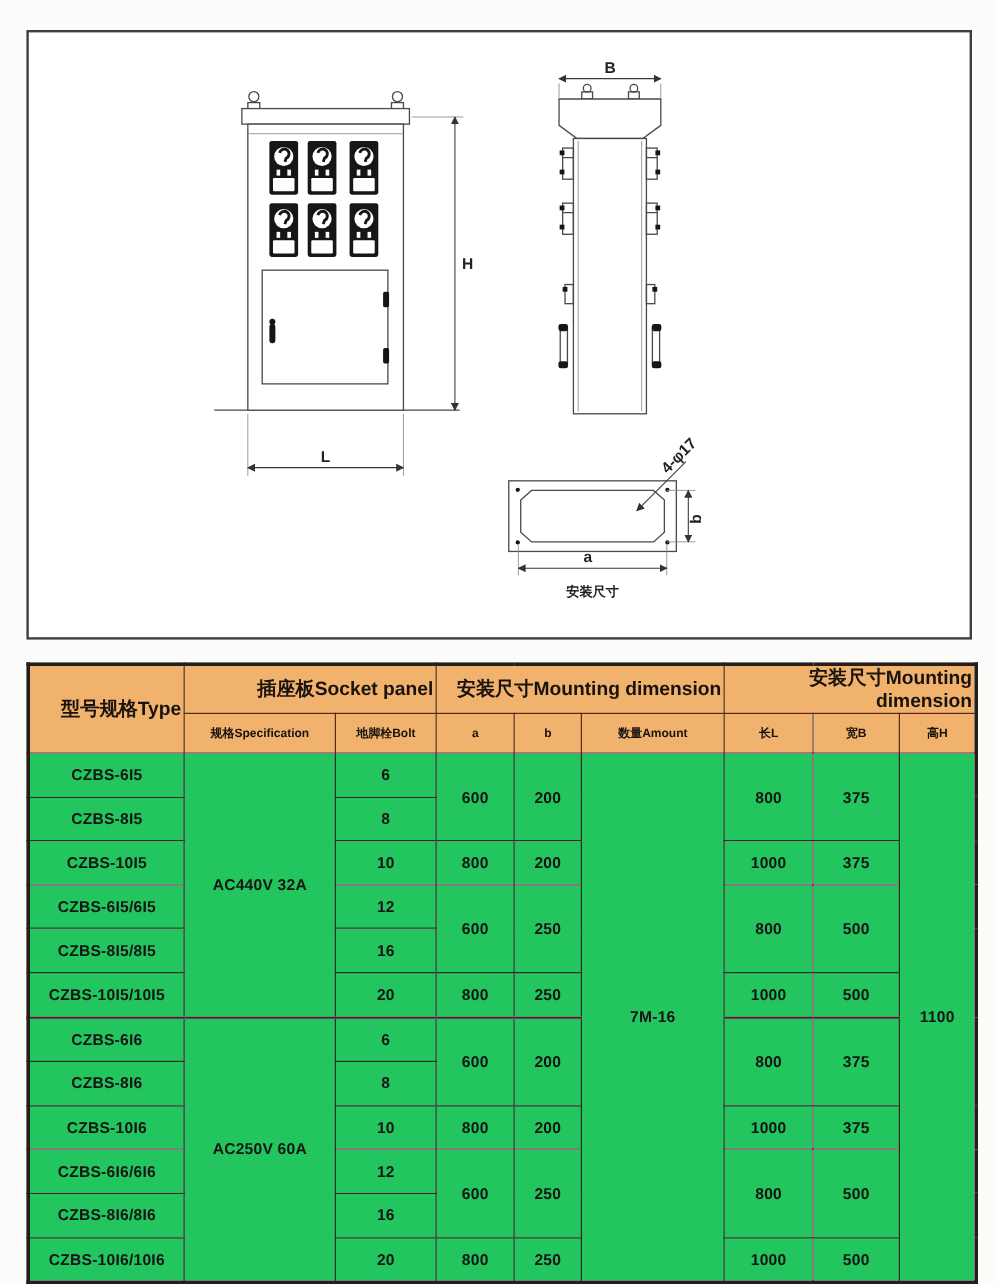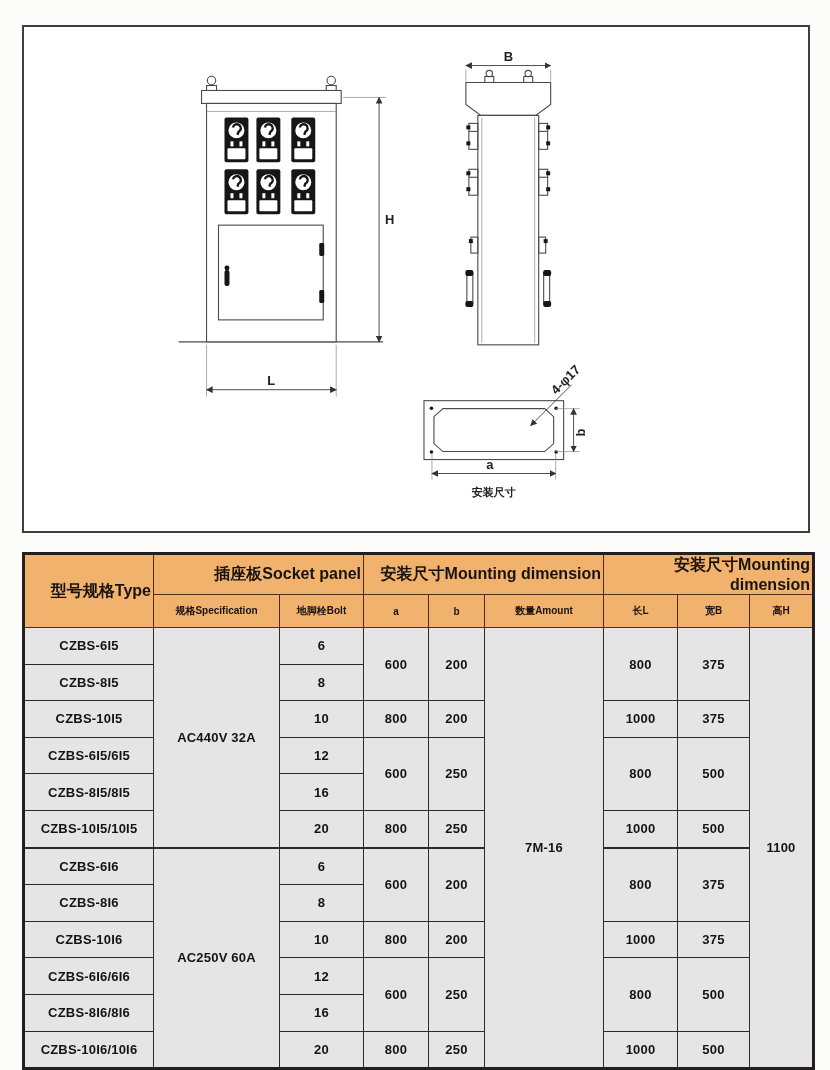--- a/index.html
+++ b/index.html
@@ -25,21 +25,21 @@
     text-align:center; vertical-align:middle;
     overflow:hidden; padding:0 2px;
   }
   .spec-table thead th {
     background:#f1b26e; border-color:#552a18;
     font-weight:700; color:#19130e;
   }
   .spec-table thead tr:nth-child(1) th { height:34px; font-size:16px;text-align:right; }
   .spec-table thead tr:nth-child(2) th { height:32px; font-size:10px; }
   .spec-table tbody td {
-    height:35.6px; font-size:13px; font-weight:700; background:#e5e5e5;
+    height:35.6px; font-size:13px; font-weight:700; background:#22c55e;
     letter-spacing:0.2px;
   }
   .spec-table tbody tr.group-start td { border-top-width:2.4px;text-align:center; }
 
   
   .ln   { stroke:#4a4a4a; stroke-width:1.1; fill:none; }
   .lnf  { stroke:#4a4a4a; stroke-width:1.1; fill:#ffffff; }
   .thin { stroke:#8a8a8a; stroke-width:0.7; fill:none; }
   .dim  { stroke:#3a3a3a; stroke-width:0.9; fill:none; }
   .dark { fill:#161616; stroke:none; }

